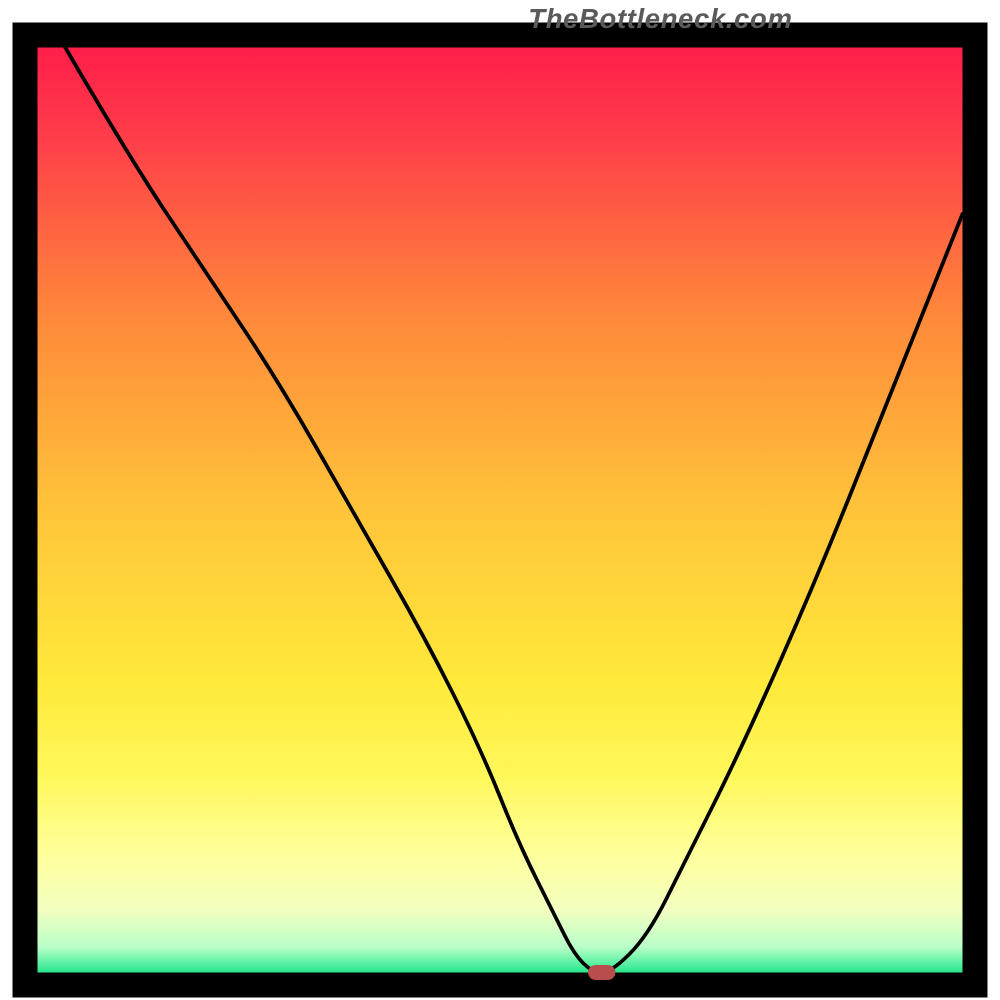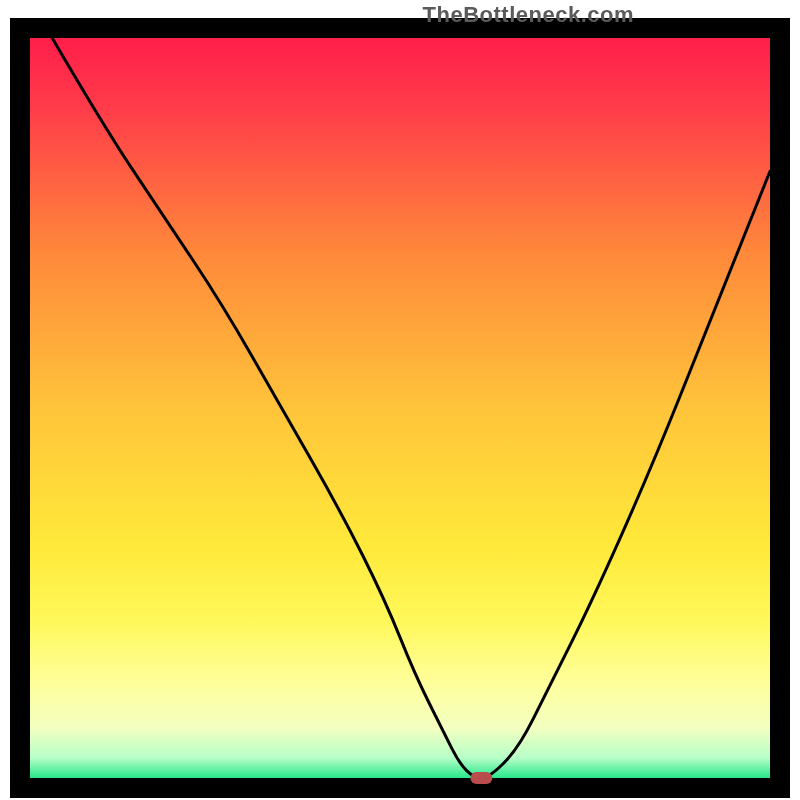--- a/index.html
+++ b/index.html
@@ -8,20 +8,21 @@
     background: #ffffff;
     width: 800px;
     height: 800px;
     overflow: hidden;
     font-family: Arial, Helvetica, sans-serif;
   }
   .frame {
     position: relative;
     width: 644px;
     height: 800px;
+    font-style: italic;
   }
   .watermark {
     position: absolute;
     top: 2px;
     right: 10px;
     font-size: 22px;
     font-weight: bold;
     color: #5a5a5a;
     letter-spacing: 0.5px;
   }

